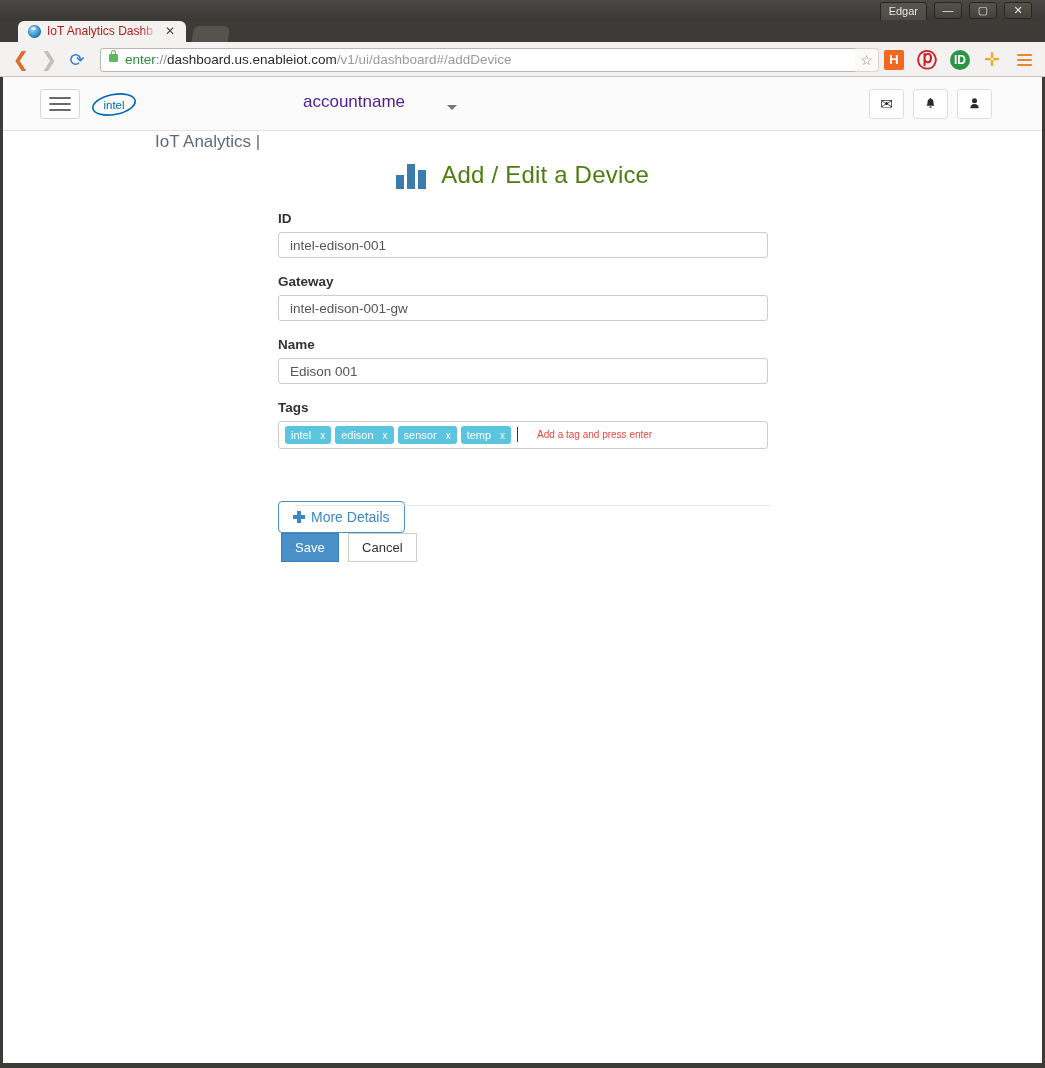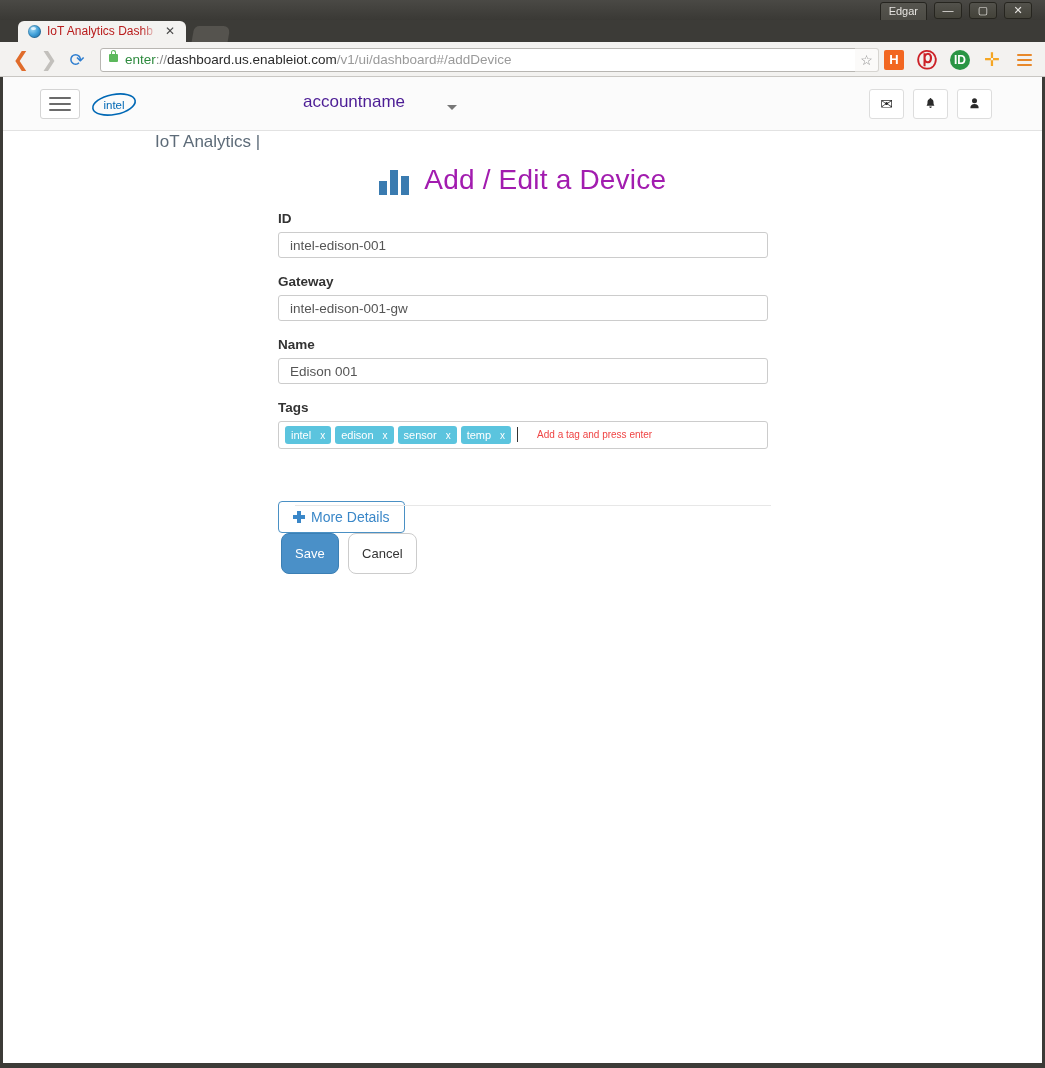--- a/index.html
+++ b/index.html
@@ -352,23 +352,23 @@
     bottom: 0;
     width: 8px;
     background: #3a7bb0;
     display: block;
   }
   .bars-icon b:nth-child(1) { left: 0;  height: 14px; }
   .bars-icon b:nth-child(2) { left: 11px; height: 25px; }
   .bars-icon b:nth-child(3) { left: 22px; height: 19px; }
   .page-title {
     display: inline-block;
-    font-size: 28px;
+    font-size: 24px;
     font-weight: normal;
-    color: #a21caf;
+    color: #4d7c0f;
     letter-spacing: .2px;
   }
 
   
   .form {
     position: absolute;
     left: 275px; top: 134px;
     width: 492px;
   }
   .fld { margin-bottom: 16px; }
@@ -480,23 +480,23 @@
     height: 1px;
     background: #e7e7e7;
   }
 
   .actions {
     position: absolute;
     left: 3px; top: 322px;
   }
   .btn {
     display: inline-block;
-    padding: 12px 13px;
+    padding: 6px 13px;
     font-size: 13px;
-    border-radius: 8px;
+    border-radius: 0;
     font-family: "Liberation Sans", sans-serif;
     box-sizing: border-box;
   }
   .btn-save {
     background: #4a90c8;
     border: 1px solid #3b7fb4;
     color: #ffffff;
   }
   .btn-cancel {
     background: #ffffff;

